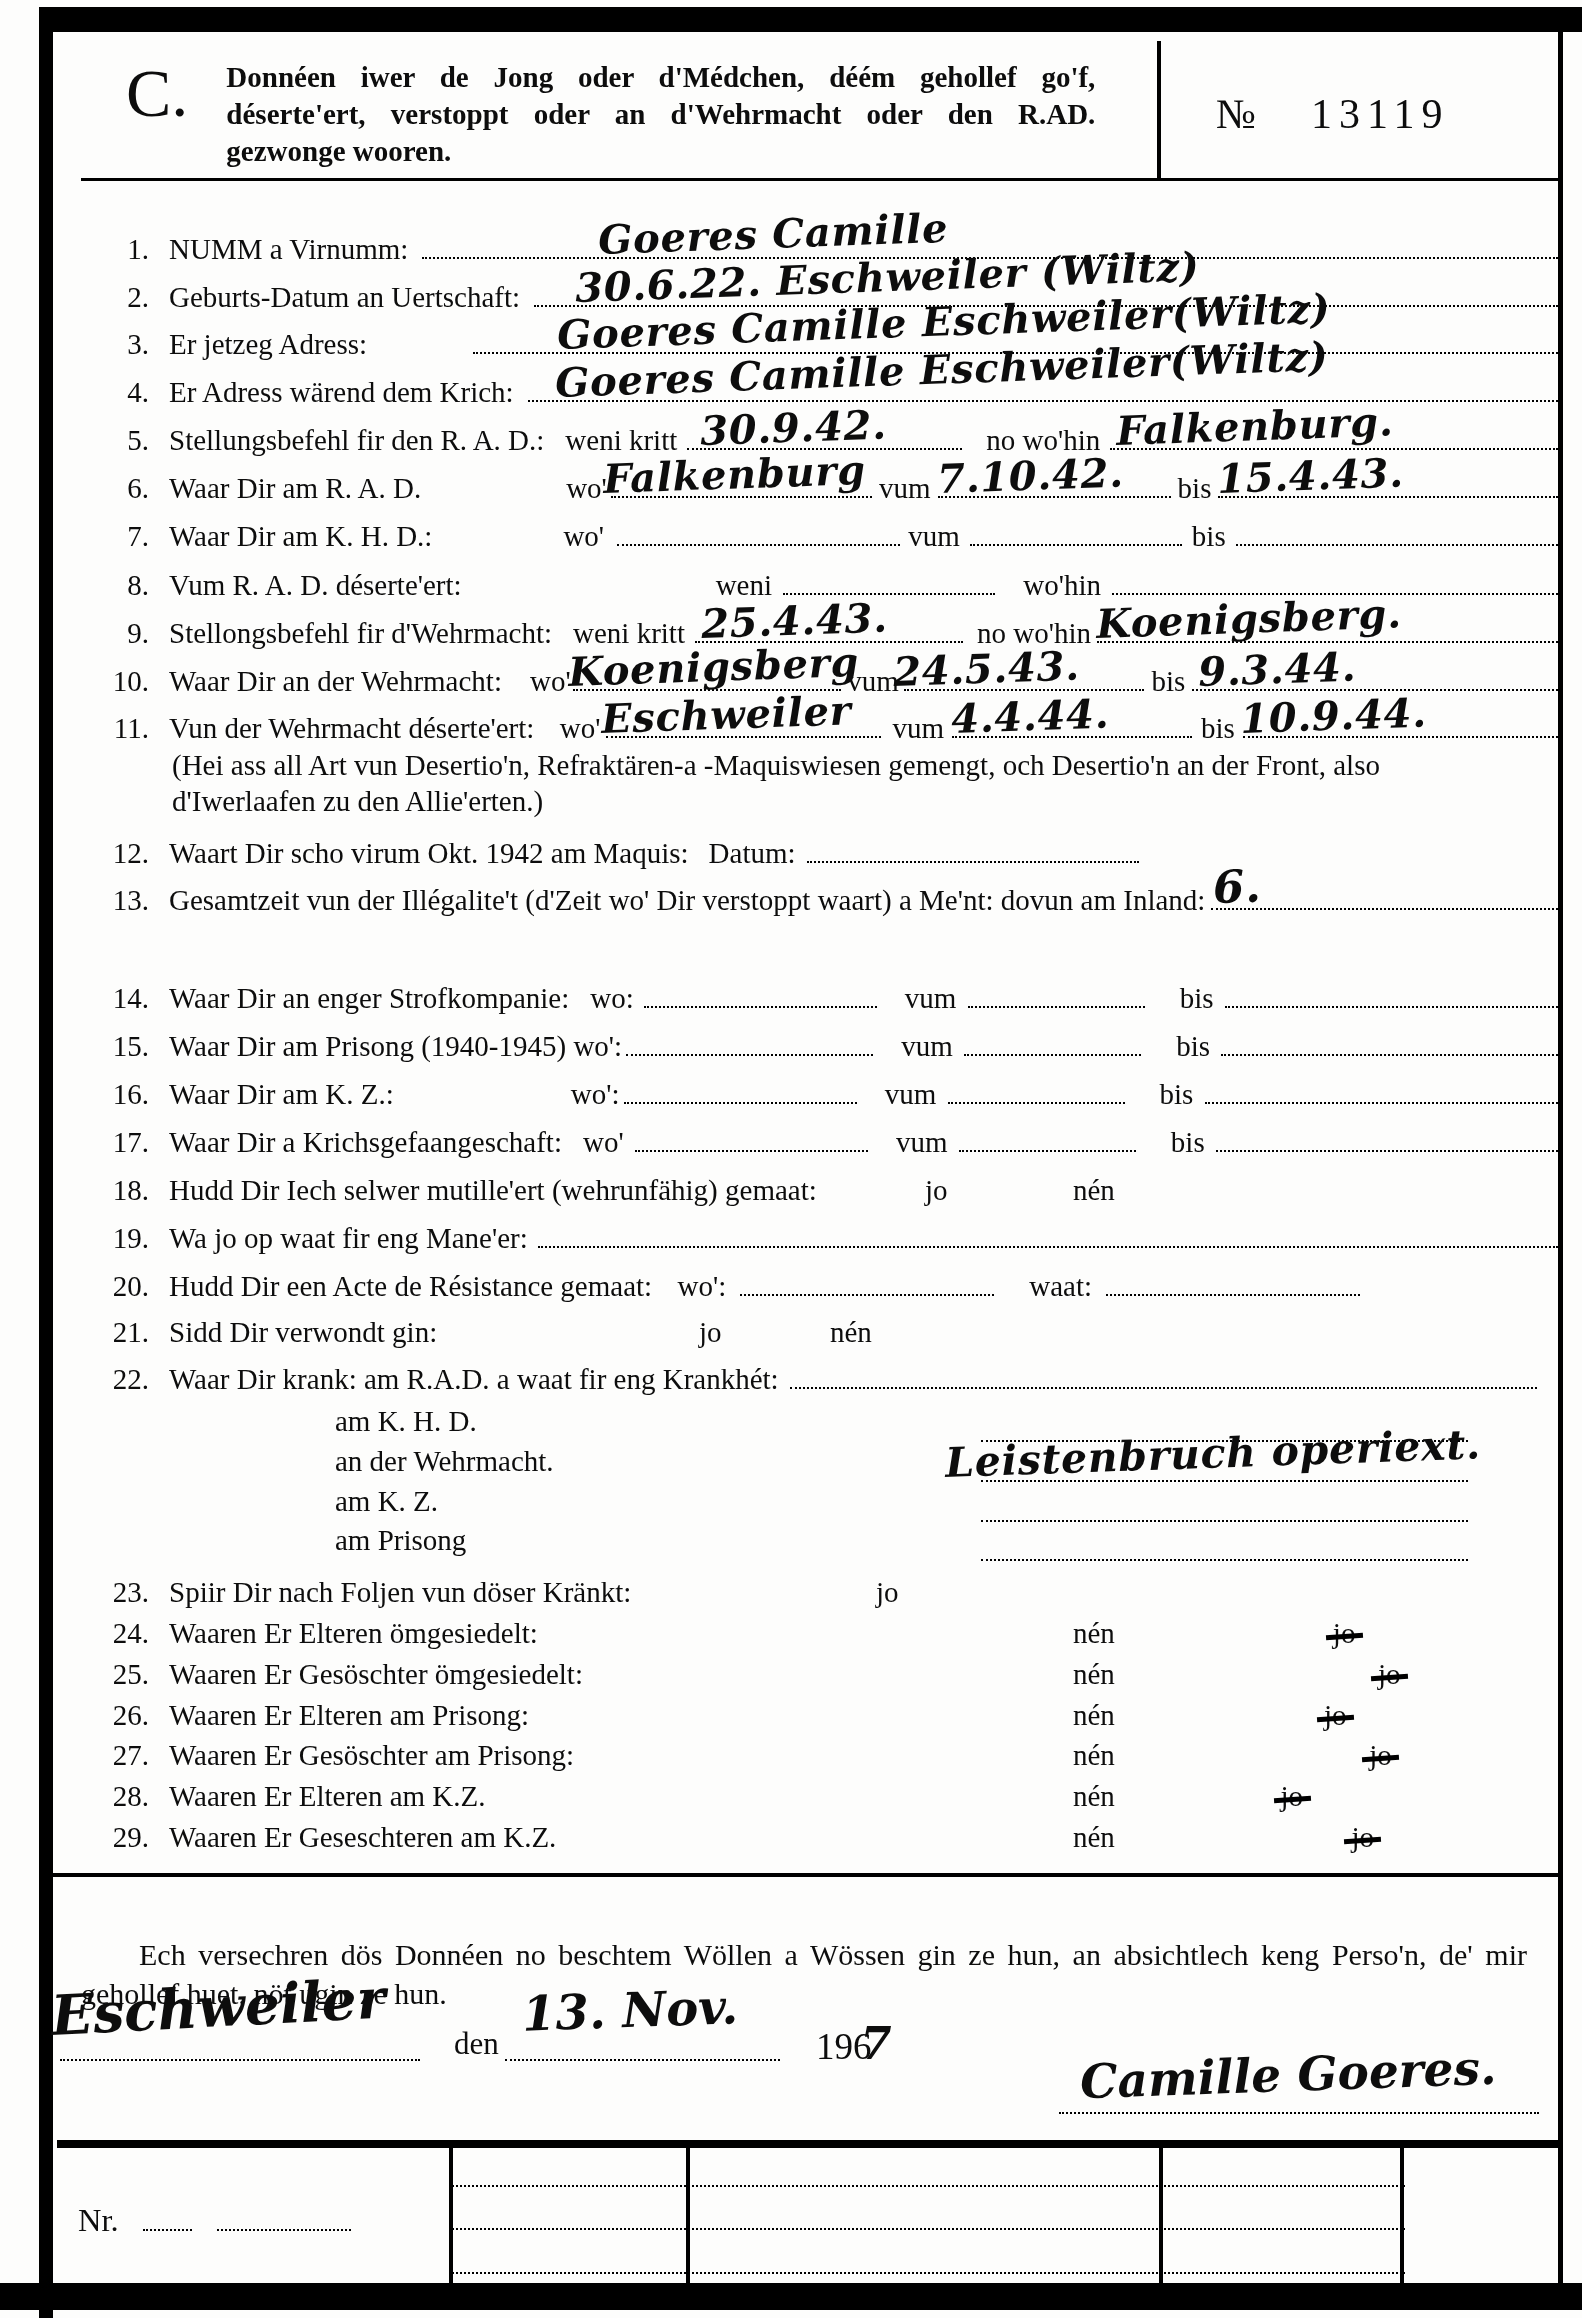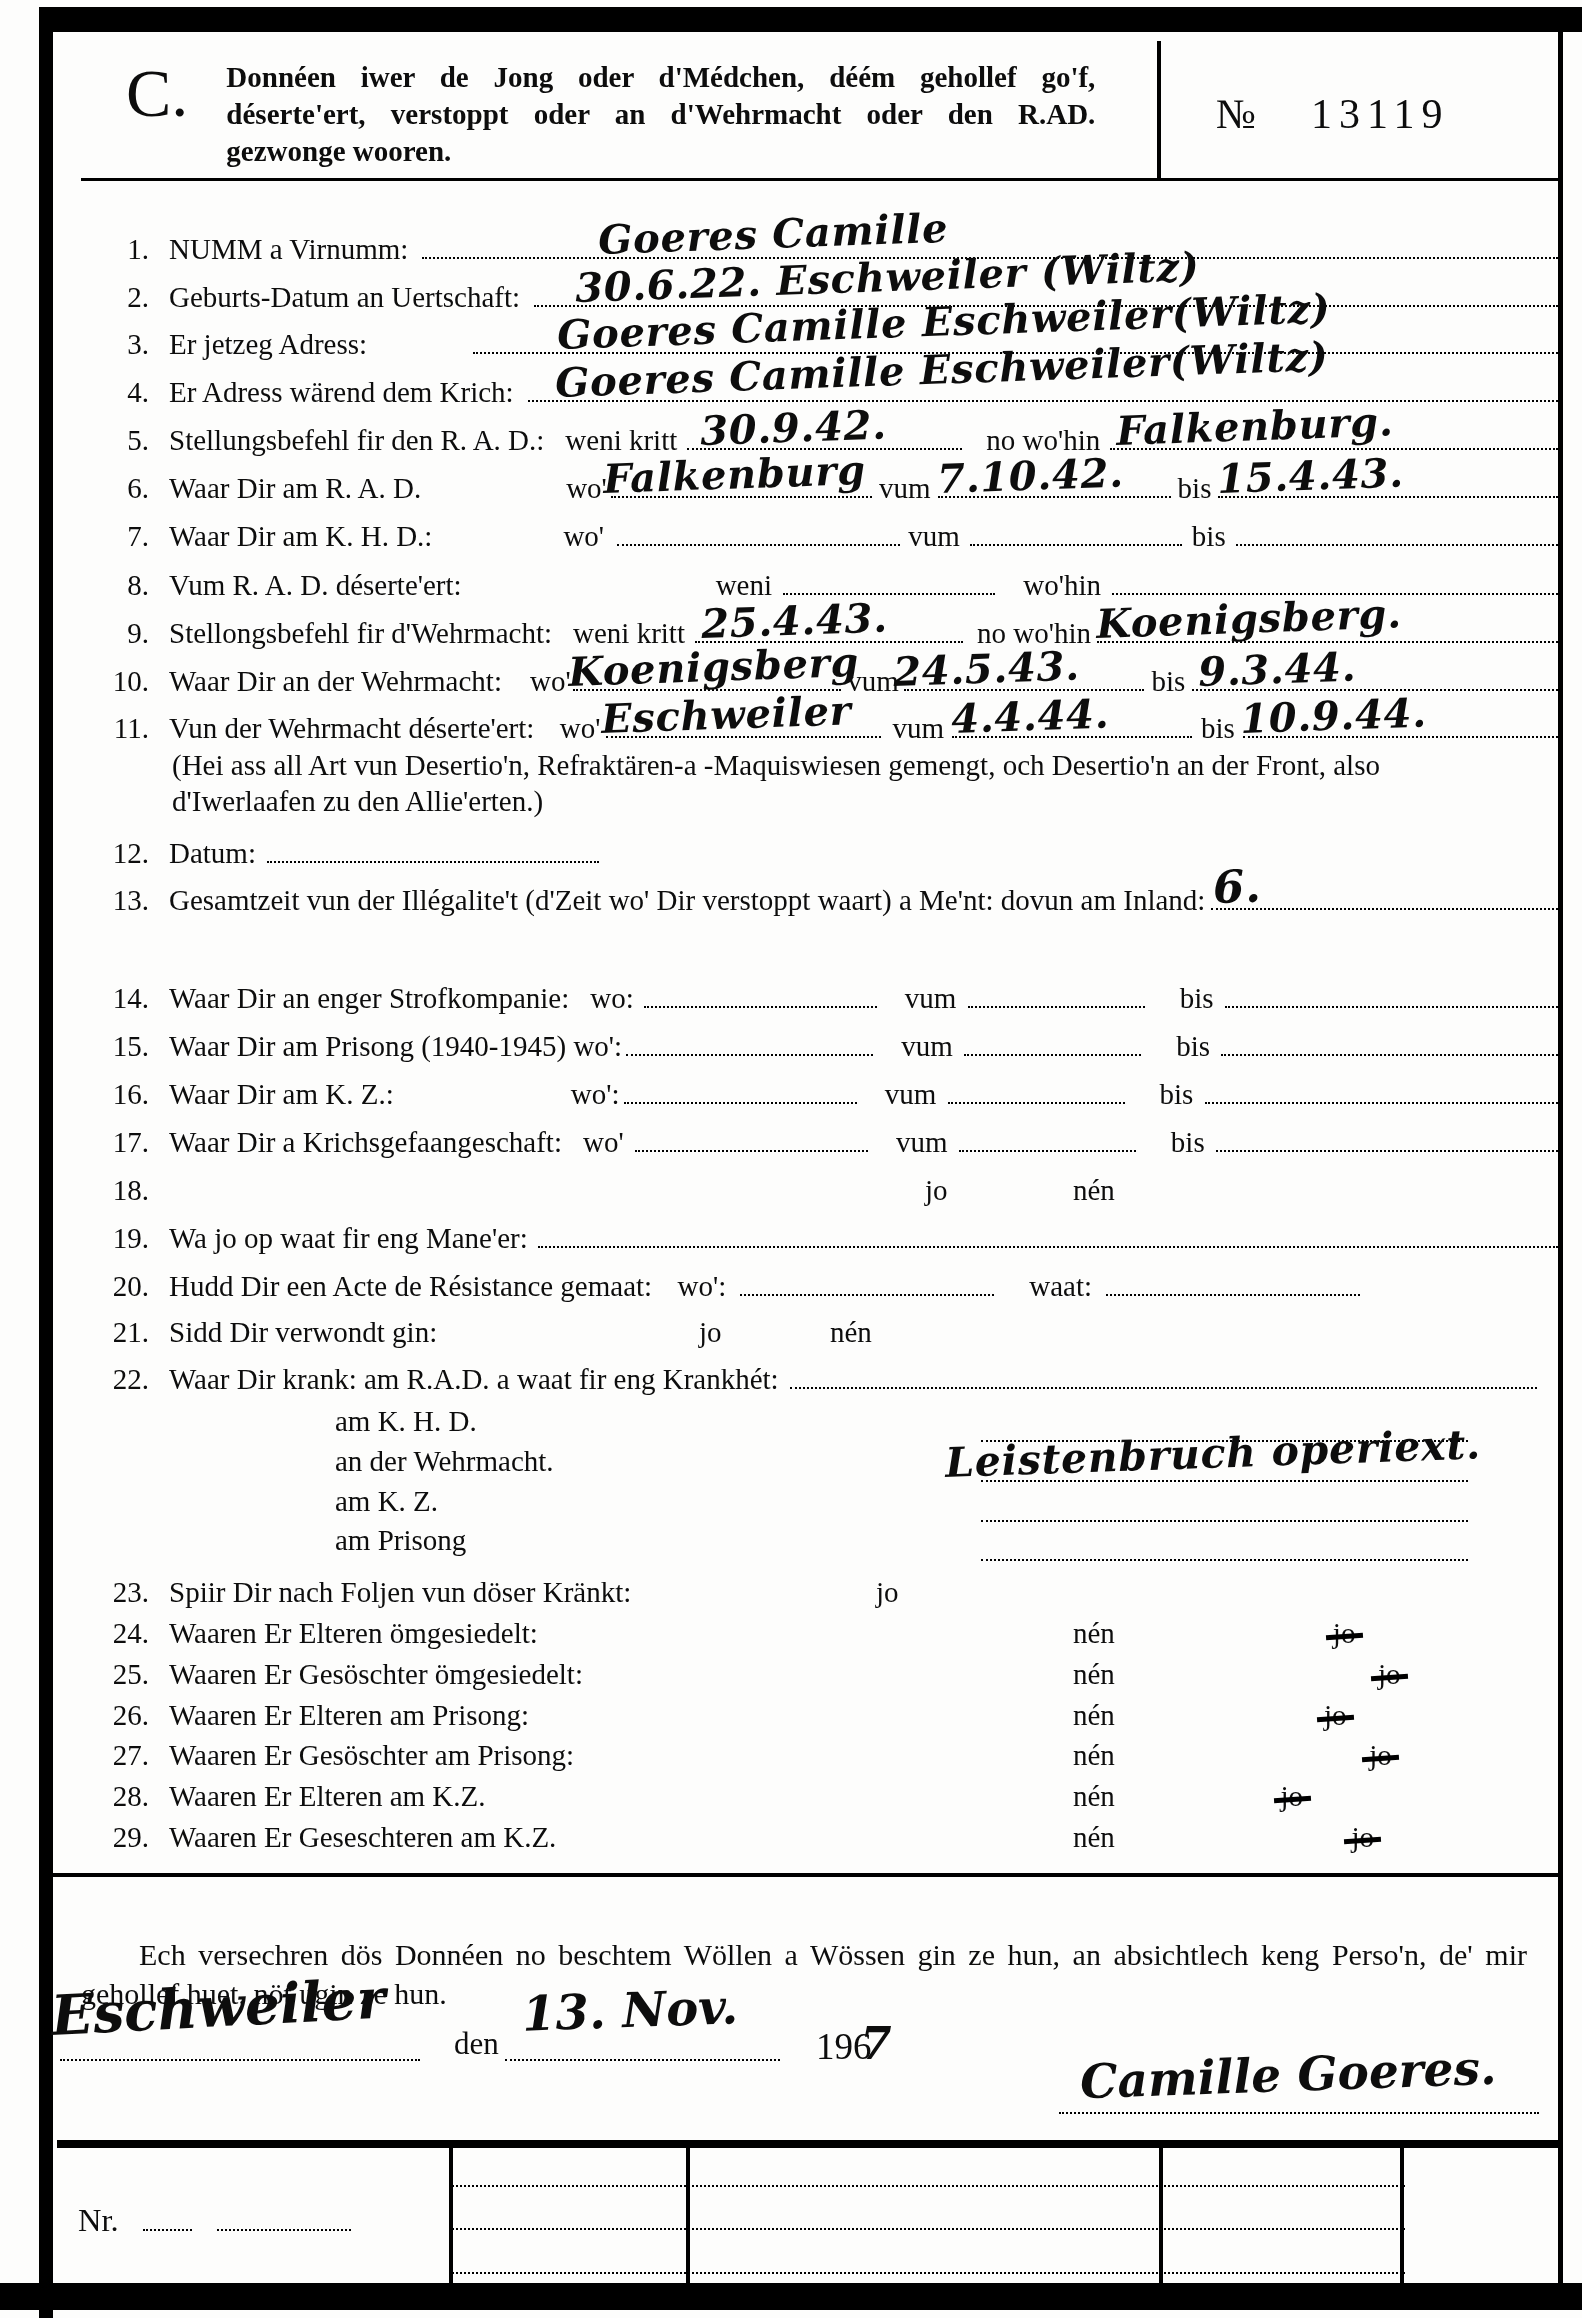--- a/index.html
+++ b/index.html
@@ -211,20 +211,21 @@
     <span class="lbl" style="margin-left:8.5px">bis</span>
     <span class="leader grow" style="margin-left:8.5px">
       <span class="hw" style="left:-2.8px">10.9.44.</span>
     </span>
   </div>
 
   <div class="note">(Hei ass all Art vun Desertio'n, Refraktären-a -Maquiswiesen gemengt, och Desertio'n an der Front, also d'Iwerlaafen zu den Allie'erten.)</div>
 
   <div class="row" style="top:837px">
     <span class="num">12.</span>
+    <span class="lbl">Waart Dir scho virum Okt. 1942 am Maquis:</span>
     <span class="lbl" style="">Datum:</span>
     <span class="leader" style="width:332px;margin-left:11.3px"></span>
   </div>
 
   <div class="row" style="top:884px">
     <span class="num">13.</span>
     <span class="lbl">Gesamtzeit vun der Illégalite't (d'Zeit wo' Dir verstoppt waart) a Me'nt: dovun am Inland:</span>
     <span class="leader grow" style="margin-left:5.7px">
       <span class="hw" style="left:2.8px;font-size:45px">6.</span>
     </span>
@@ -268,20 +269,21 @@
     <span class="lbl" style="margin-left:21px">wo'</span>
     <span class="leader" style="width:233px;margin-left:11.3px"></span>
     <span class="lbl" style="margin-left:28px">vum</span>
     <span class="leader" style="width:177px;margin-left:11.3px"></span>
     <span class="lbl" style="margin-left:35px">bis</span>
     <span class="leader grow" style="margin-left:11.3px"></span>
   </div>
 
   <div class="row" style="top:1174px;height:37px">
     <span class="num">18.</span>
+    <span class="lbl">Hudd Dir Iech selwer mutille'ert (wehrunfähig) gemaat:</span>
     <span class="opt" style="left:844px">jo</span>
     <span class="opt" style="left:992px">nén</span>
   </div>
 
   <div class="row" style="top:1222px">
     <span class="num">19.</span>
     <span class="lbl">Wa jo op waat fir eng Mane'er:</span>
     <span class="leader grow" style="margin-left:10px"></span>
   </div>
 

